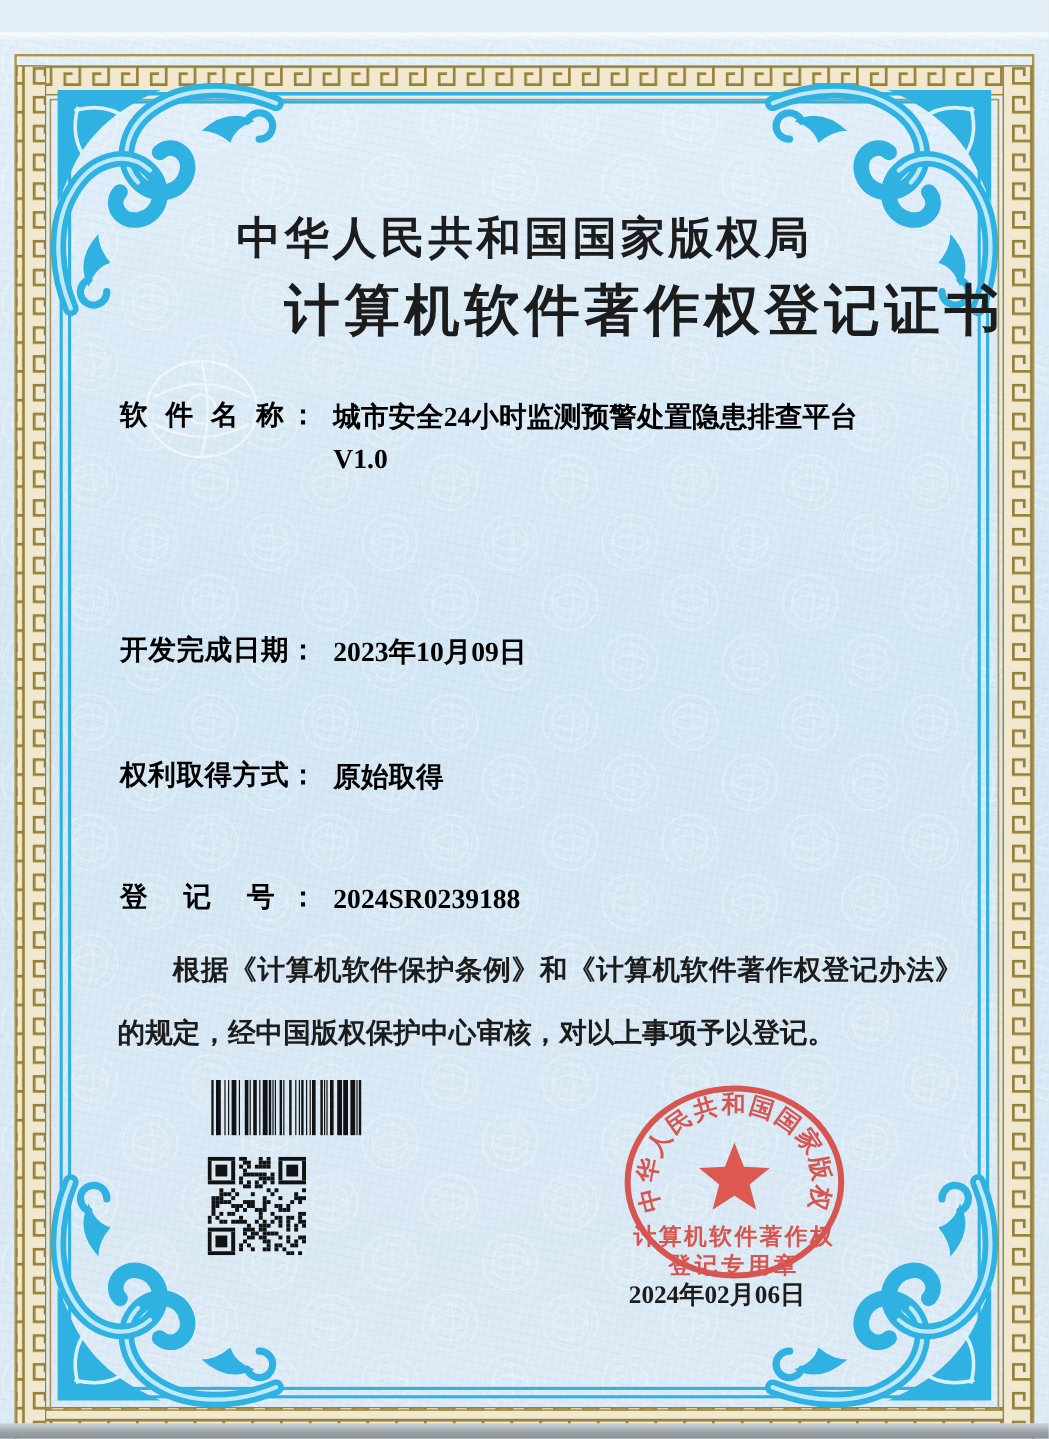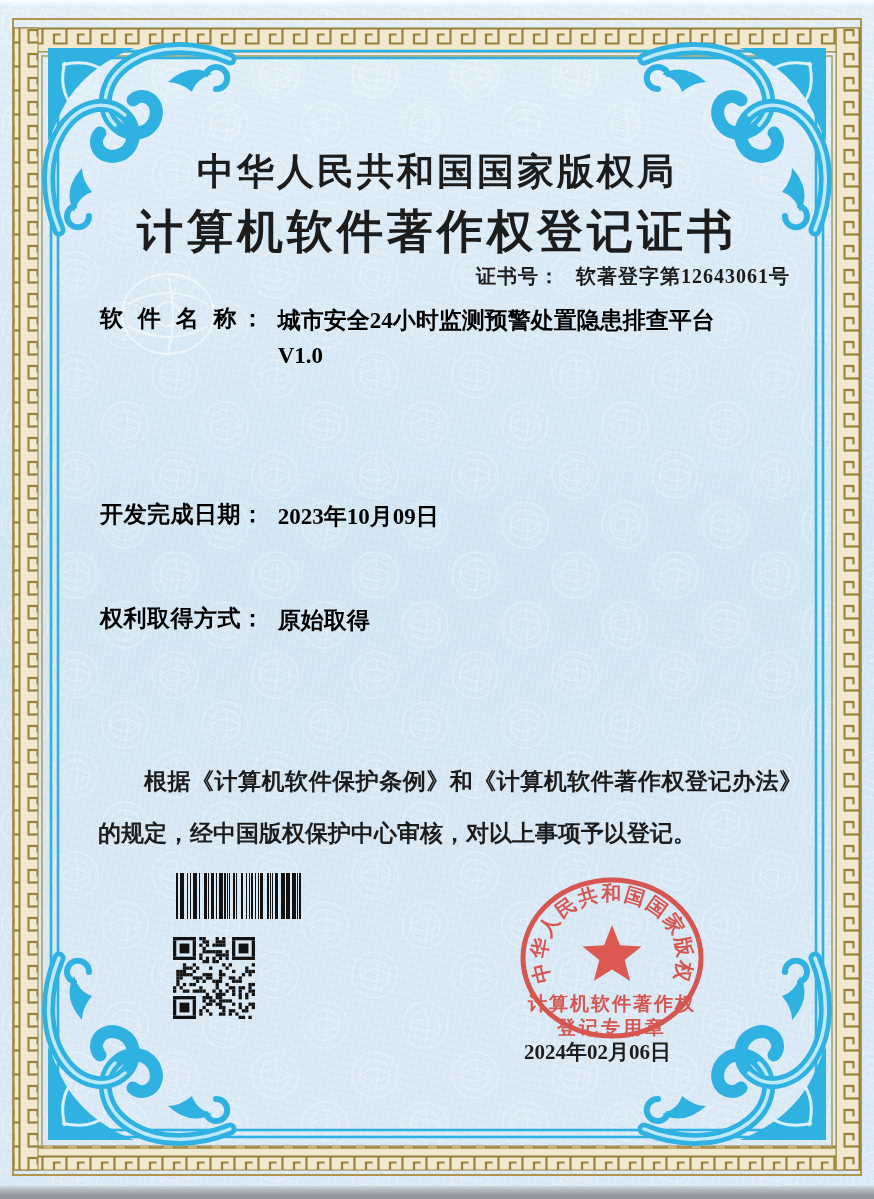--- a/index.html
+++ b/index.html
@@ -1,34 +1,34 @@
 <!DOCTYPE html>
 <html style="--paper: #d7e8f4; --ink: #1c1c1c;"><head>
 <meta charset="utf-8">
 <style>
   html,body{margin:0;padding:0;}
   body{width:874px;height:1199px;position:relative;overflow:hidden;
        font-family:"Liberation Serif","DejaVu Serif",serif;
        background:#e4eef7;}
-  .page{position:absolute;inset:0;}
+  .page{position:absolute;inset:0;margin-top:27px;}
   .bg{position:absolute;inset:0;
       background-color:var(--paper,#d7e8f4);
       background-image:
         repeating-linear-gradient(100deg, rgba(255,255,255,.16) 0 1px, rgba(255,255,255,0) 1px 6px),
         repeating-linear-gradient(12deg, rgba(140,185,220,.10) 0 1px, rgba(255,255,255,0) 1px 8px),
         linear-gradient(180deg,#e2eff9 0%,#d3e6f3 45%,#dceaf5 100%);}
   .photo-edge-bottom{position:absolute;left:0;right:0;bottom:0;height:13px;
       background:linear-gradient(180deg,#cfd6da 0%,#9aa0a5 60%,#8b9196 100%);}
   .photo-edge-top{position:absolute;left:0;right:0;top:0;height:7px;
       background:linear-gradient(180deg,rgba(255,255,255,.85),rgba(255,255,255,0));}
   svg.decor{position:absolute;left:0;top:0;}
   .txt{position:absolute;color:var(--ink,#1c1c1c);white-space:nowrap;}
   .issuer{top:147px;left:57px;width:760px;text-align:center;
       font-size:37px;font-weight:700;letter-spacing:3px;}
-  .cert-title{top:201px;left:37px;width:800px;text-align:center;
+  .cert-title{top:201px;left:37px;width:800px;text-align:right;
       font-size:46px;font-weight:800;letter-spacing:4px;}
   .certno{top:263px;right:84px;font-size:20px;font-weight:700;letter-spacing:1px;}
   .certno .v{margin-left:16px;}
   .row{position:absolute;left:100px;font-size:23px;font-weight:700;}
   .row .lbl{display:inline-block;width:164px;text-align:justify;text-align-last:justify;vertical-align:top;}
   .row .val{display:inline-block;margin-left:8px;max-width:520px;white-space:pre-line;vertical-align:top;line-height:35px;}
   .r0{top:303px;}.r1{top:406px;}.r2{top:499px;}.r3{top:551px;}
   .r4{top:603px;}.r5{top:654px;}.r6{top:705px;}
   .statement{position:absolute;left:98px;top:756px;width:704px;
       font-size:23px;font-weight:700;line-height:52px;
@@ -105,36 +105,37 @@
     </g>
 
     <use href="#flr" xlink:href="#flr" transform="translate(48,48)"></use>
     <use href="#flr" xlink:href="#flr" transform="translate(826,48) scale(-1,1)"></use>
     <use href="#flr" xlink:href="#flr" transform="translate(48,1140) scale(1,-1)"></use>
     <use href="#flr" xlink:href="#flr" transform="translate(826,1140) scale(-1,-1)"></use>
   </svg>
 
   <div class="txt issuer">中华人民共和国国家版权局</div>
   <div class="txt cert-title">计算机软件著作权登记证书</div>
-  <div class="txt certno">
-    <span class="l">证书号：</span><span class="v">软著登字第12643061号</span>
-  </div>
 
   <div class="row r0">
     <span class="lbl">软 件 名 称：</span>
     <span class="val">城市安全24小时监测预警处置隐患排查平台
 V1.0</span>
   </div>
   <div class="row r2">
     <span class="lbl">开发完成日期：</span>
     <span class="val">2023年10月09日</span>
   </div>
   <div class="row r4">
     <span class="lbl">权利取得方式：</span>
     <span class="val">原始取得</span>
+  </div>
+  <div class="row r6">
+    <span class="lbl">登 记 号：</span>
+    <span class="val">2024SR0239188</span>
   </div>
 
   <div class="statement">根据《计算机软件保护条例》和《计算机软件著作权登记办法》的规定，经中国版权保护中心审核，对以上事项予以登记。</div>
 
   <svg class="code barcode" width="130" height="48" viewBox="0 0 130 48">
     <g id="barcode-bars" fill="#121212">
         <rect x="0" y="0" width="2" height="46"></rect>
         <rect x="4" y="0" width="4" height="46"></rect>
         <rect x="11" y="0" width="1" height="46"></rect>
         <rect x="14" y="0" width="1" height="46"></rect>

